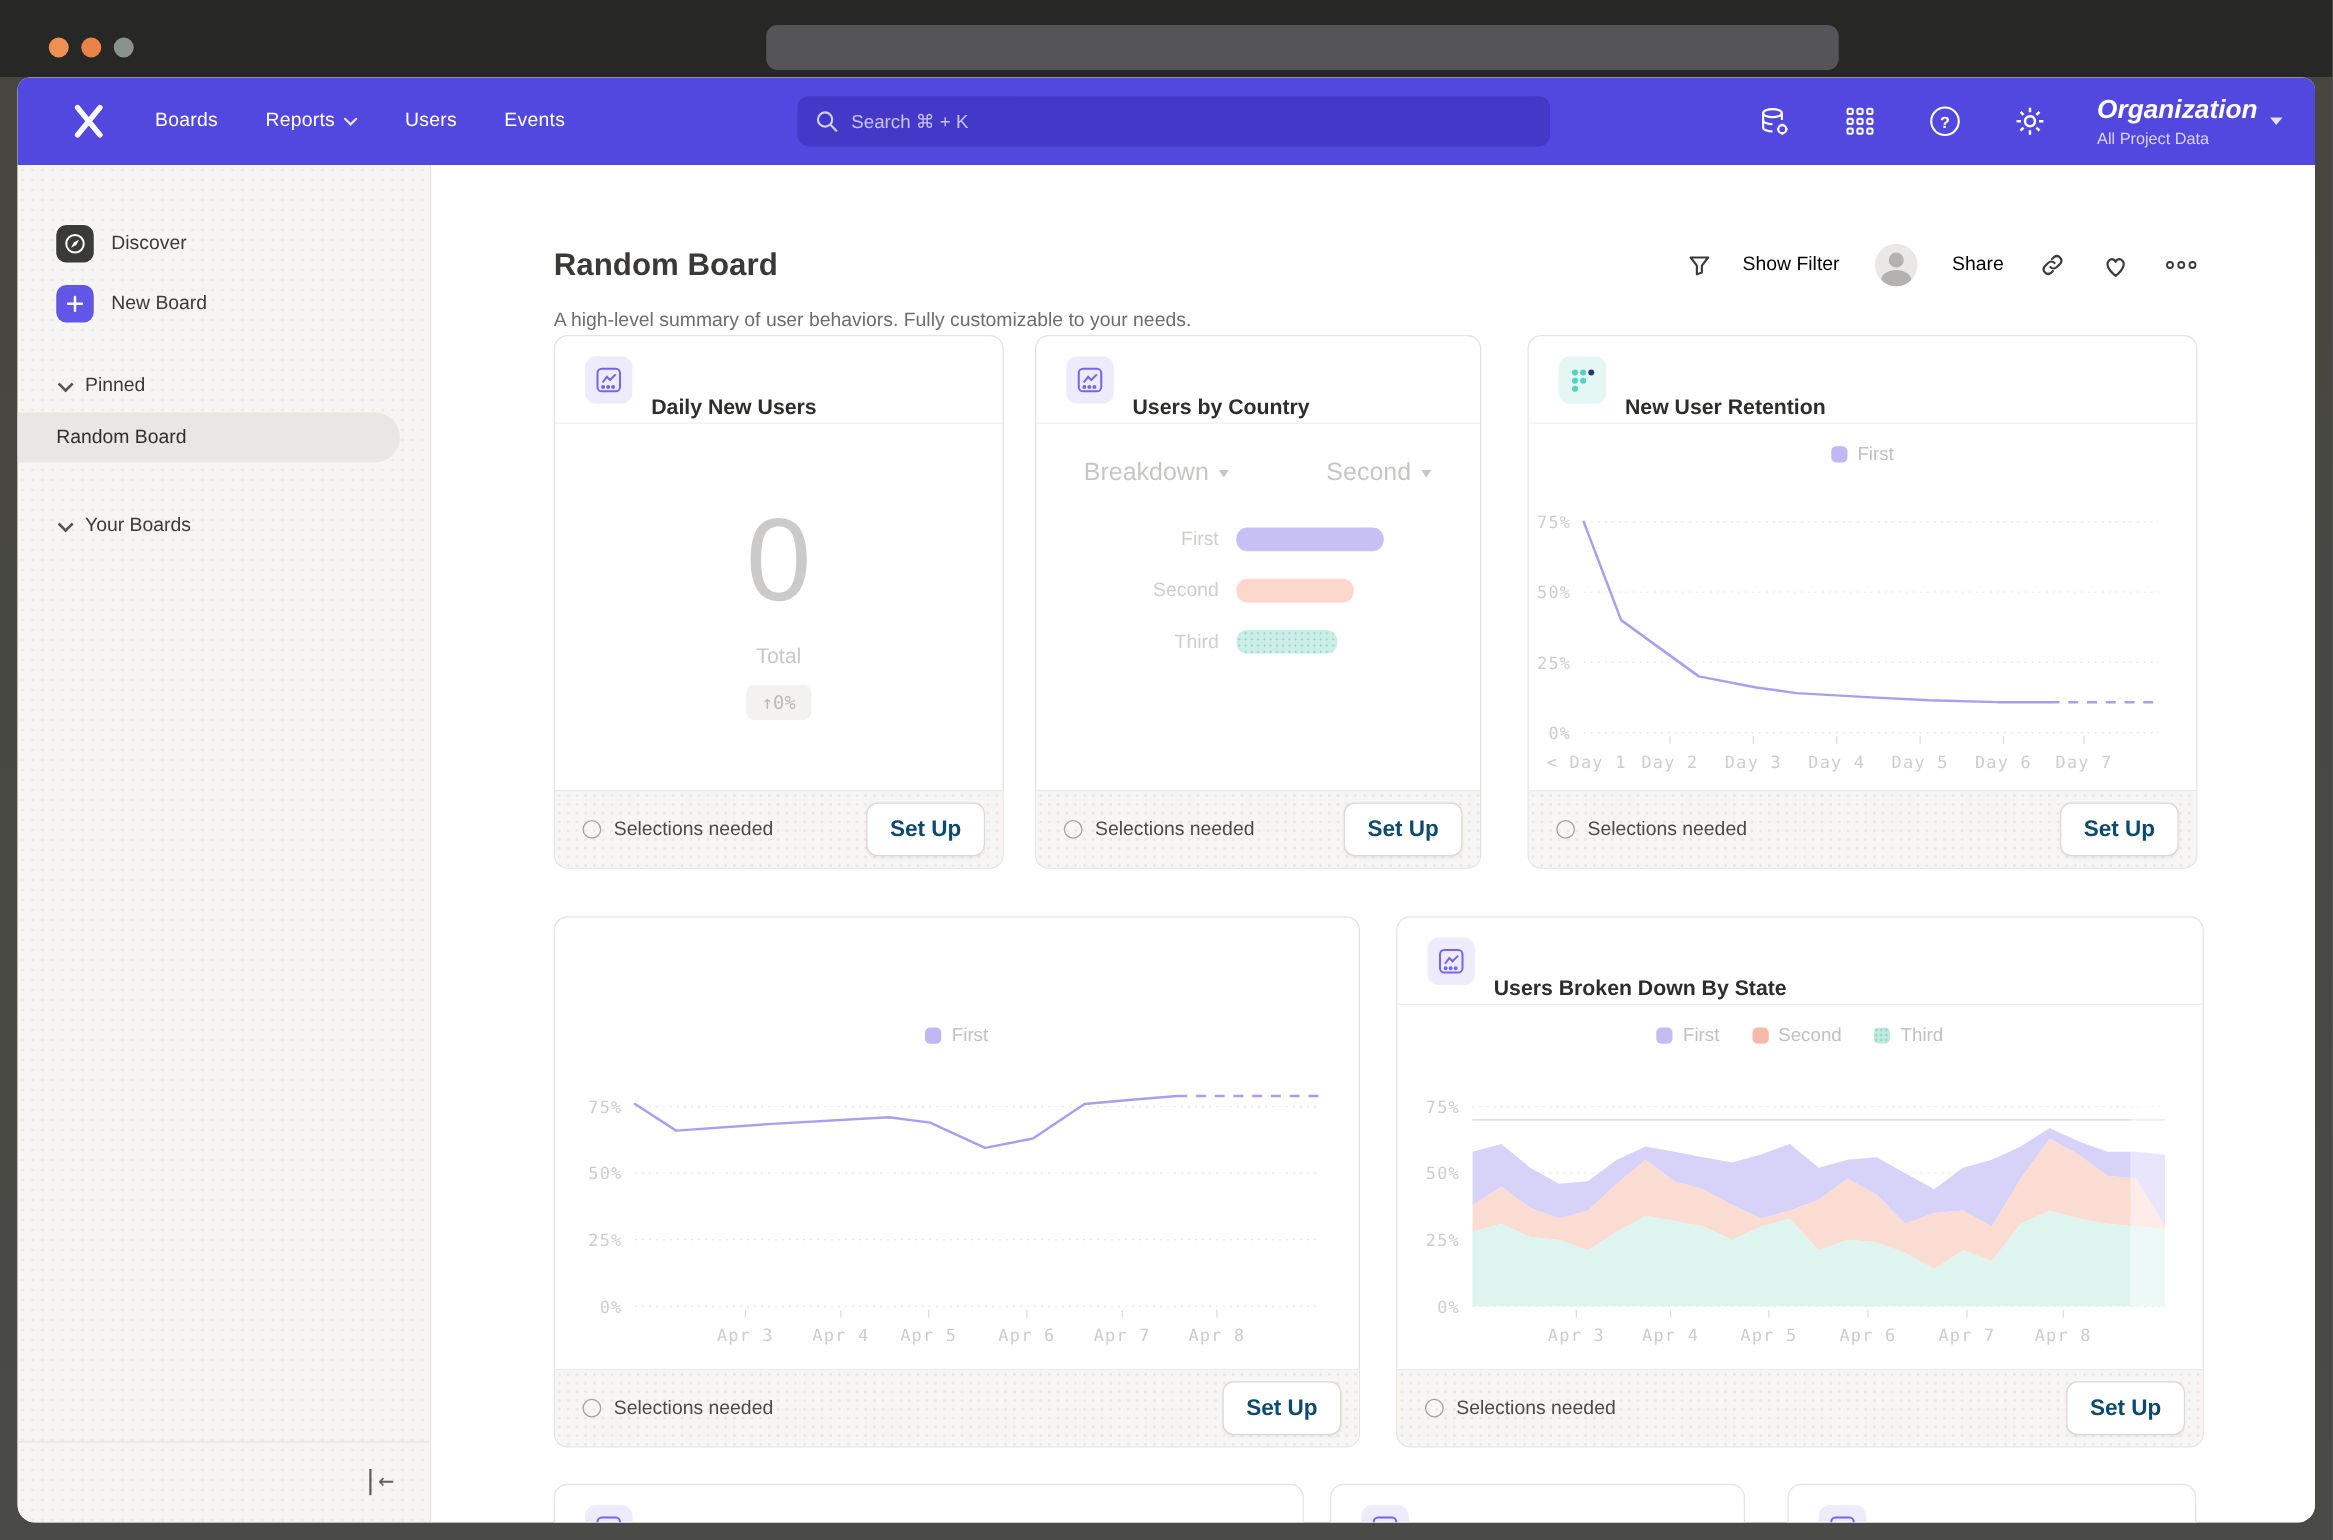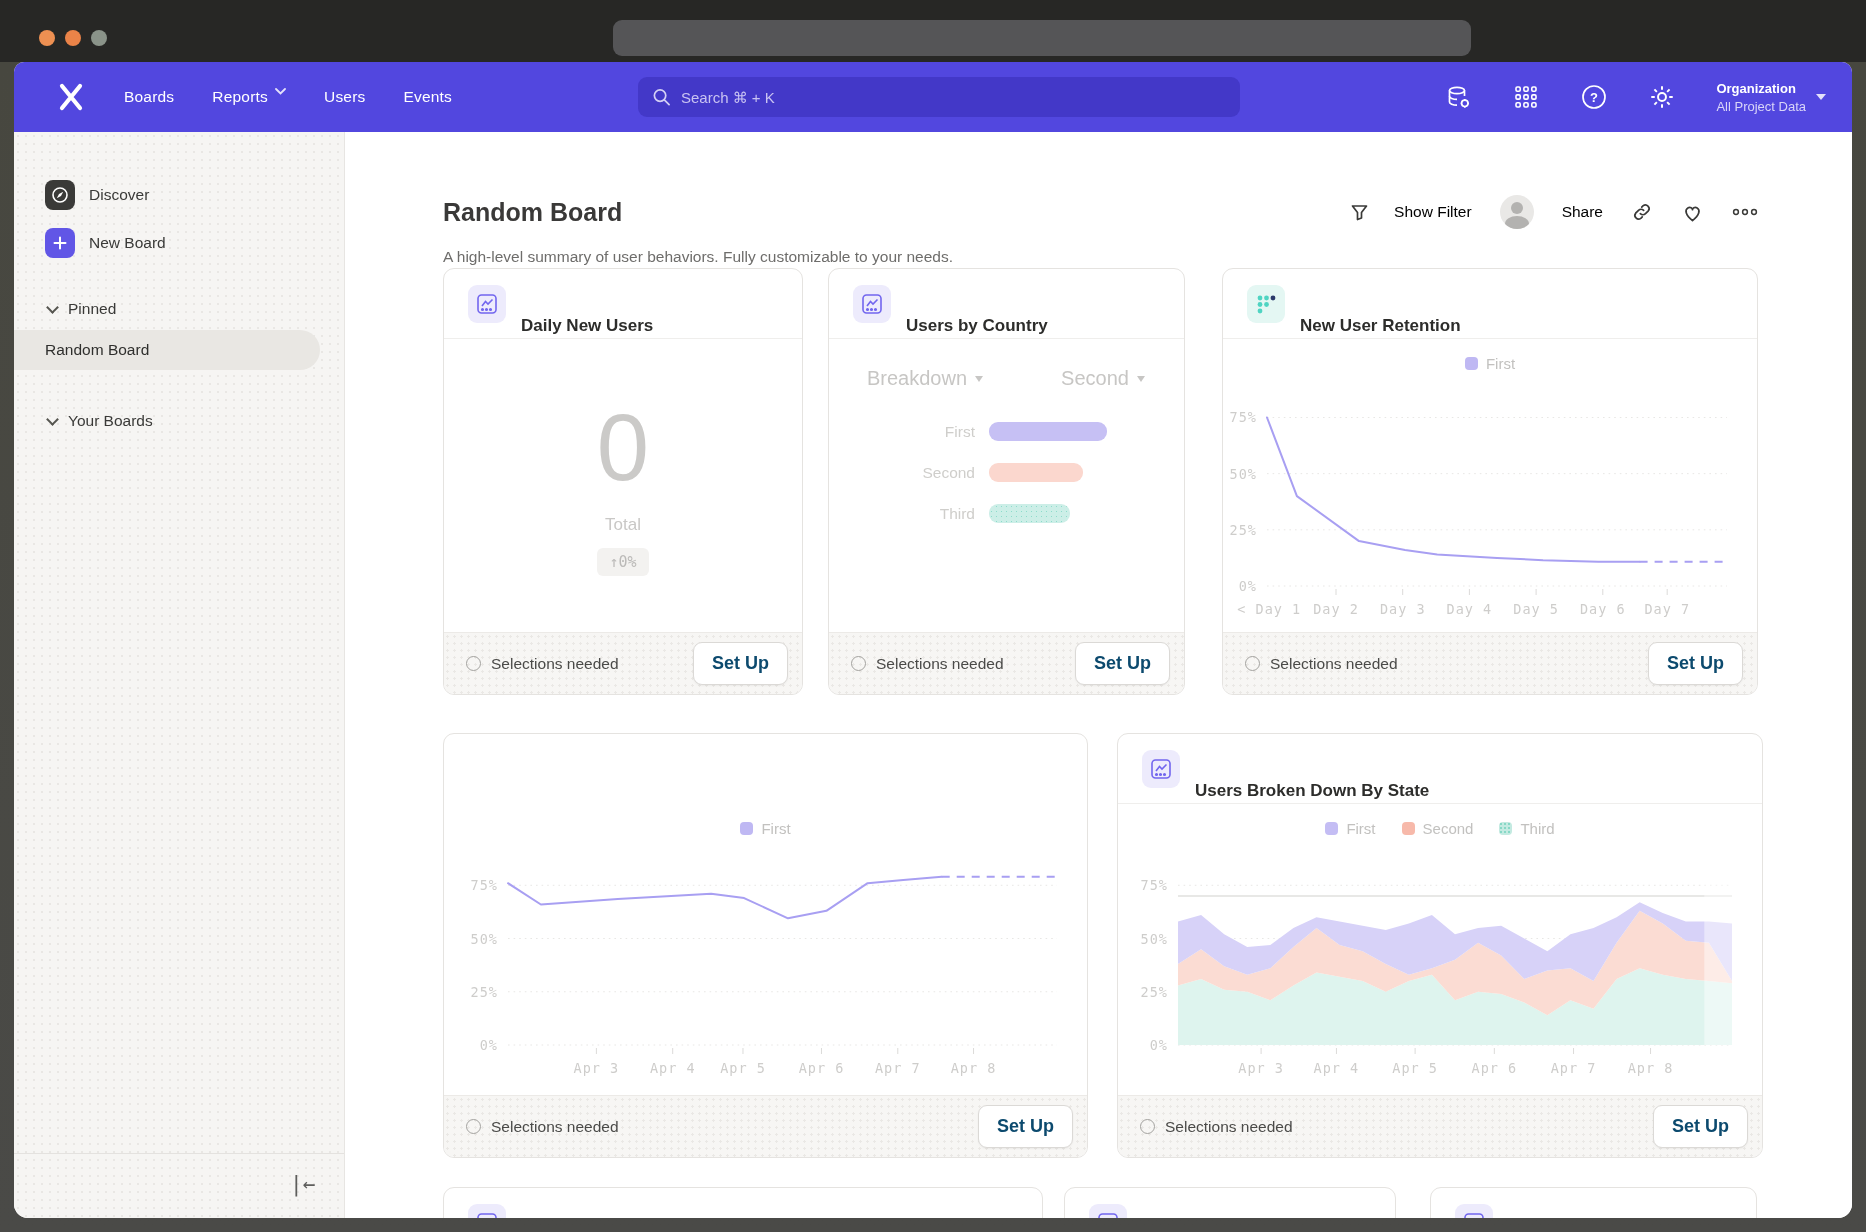--- a/index.html
+++ b/index.html
@@ -13,30 +13,30 @@
   .traffic { position:absolute; top:30px; width:16px; height:16px; border-radius:50%; }
   .tabbar { position:absolute; left:613px; top:20px; width:858px; height:36px; border-radius:9px; background:#555557; }
 
   
   .window { position:absolute; left:14px; top:62px; width:1838px; height:1156px;
     border-radius:10px 10px 14px 14px; overflow:hidden; background:#fff; }
 
   
   .nav { position:absolute; left:0; top:0; right:0; height:70px; background:#5247df; color:#fff; }
   .nav-left { position:absolute; left:42px; top:0; height:70px; display:flex; align-items:center; gap:38px; }
-  .nav-link { color:#fff; font-size:15.5px; letter-spacing:.2px; cursor:pointer; display:flex; gap:7px; }
+  .nav-link { color:#fff; font-size:15.5px; letter-spacing:.2px; cursor:pointer; display:flex; align-items:center; gap:7px; }
   .searchpill { position:absolute; left:624px; top:15px; width:602px; height:40px; border-radius:9px;
     background:#4338c8; display:flex; align-items:center; padding:0 14px; gap:10px; }
   .searchpill input { background:transparent; border:none; outline:none; color:#e7e4fb; font-size:15px; width:100%;
     font-family:"Liberation Sans",sans-serif; }
   .searchpill input::placeholder { color:#c9c3f2; }
   .nav-right { position:absolute; right:26px; top:0; height:70px; display:flex; align-items:center; gap:40px; }
   .nav-ico { width:28px; height:28px; display:flex; align-items:center; justify-content:center; cursor:pointer; }
   .org { display:flex; align-items:center; gap:10px; cursor:pointer; }
-  .org .nm { font-size:13px; font-weight:700; }
+  .org .nm { font-size:21px; font-weight:700;font-style:italic; }
   .org .sc { font-size:13px; color:#d9d5f8; margin-top:3px; }
   .caret { width:0; height:0; border-left:5px solid transparent; border-right:5px solid transparent; border-top:6px solid #e4e1fa; }
 
   
   .sidebar { position:absolute; left:0; top:70px; width:331px; bottom:0; background:#f6f5f3;
     background-image:radial-gradient(#e9e7e4 1px, transparent 1.3px); background-size:8px 8px;
     border-right:1px solid #e7e5e2; }
   .side-row { position:absolute; left:31px; display:flex; align-items:center; gap:14px; cursor:pointer;text-align:right; }
   .side-ic { width:30px; height:30px; border-radius:8px; display:flex; align-items:center; justify-content:center; }
   .side-label { font-size:15.5px; color:#3a3a38; }

